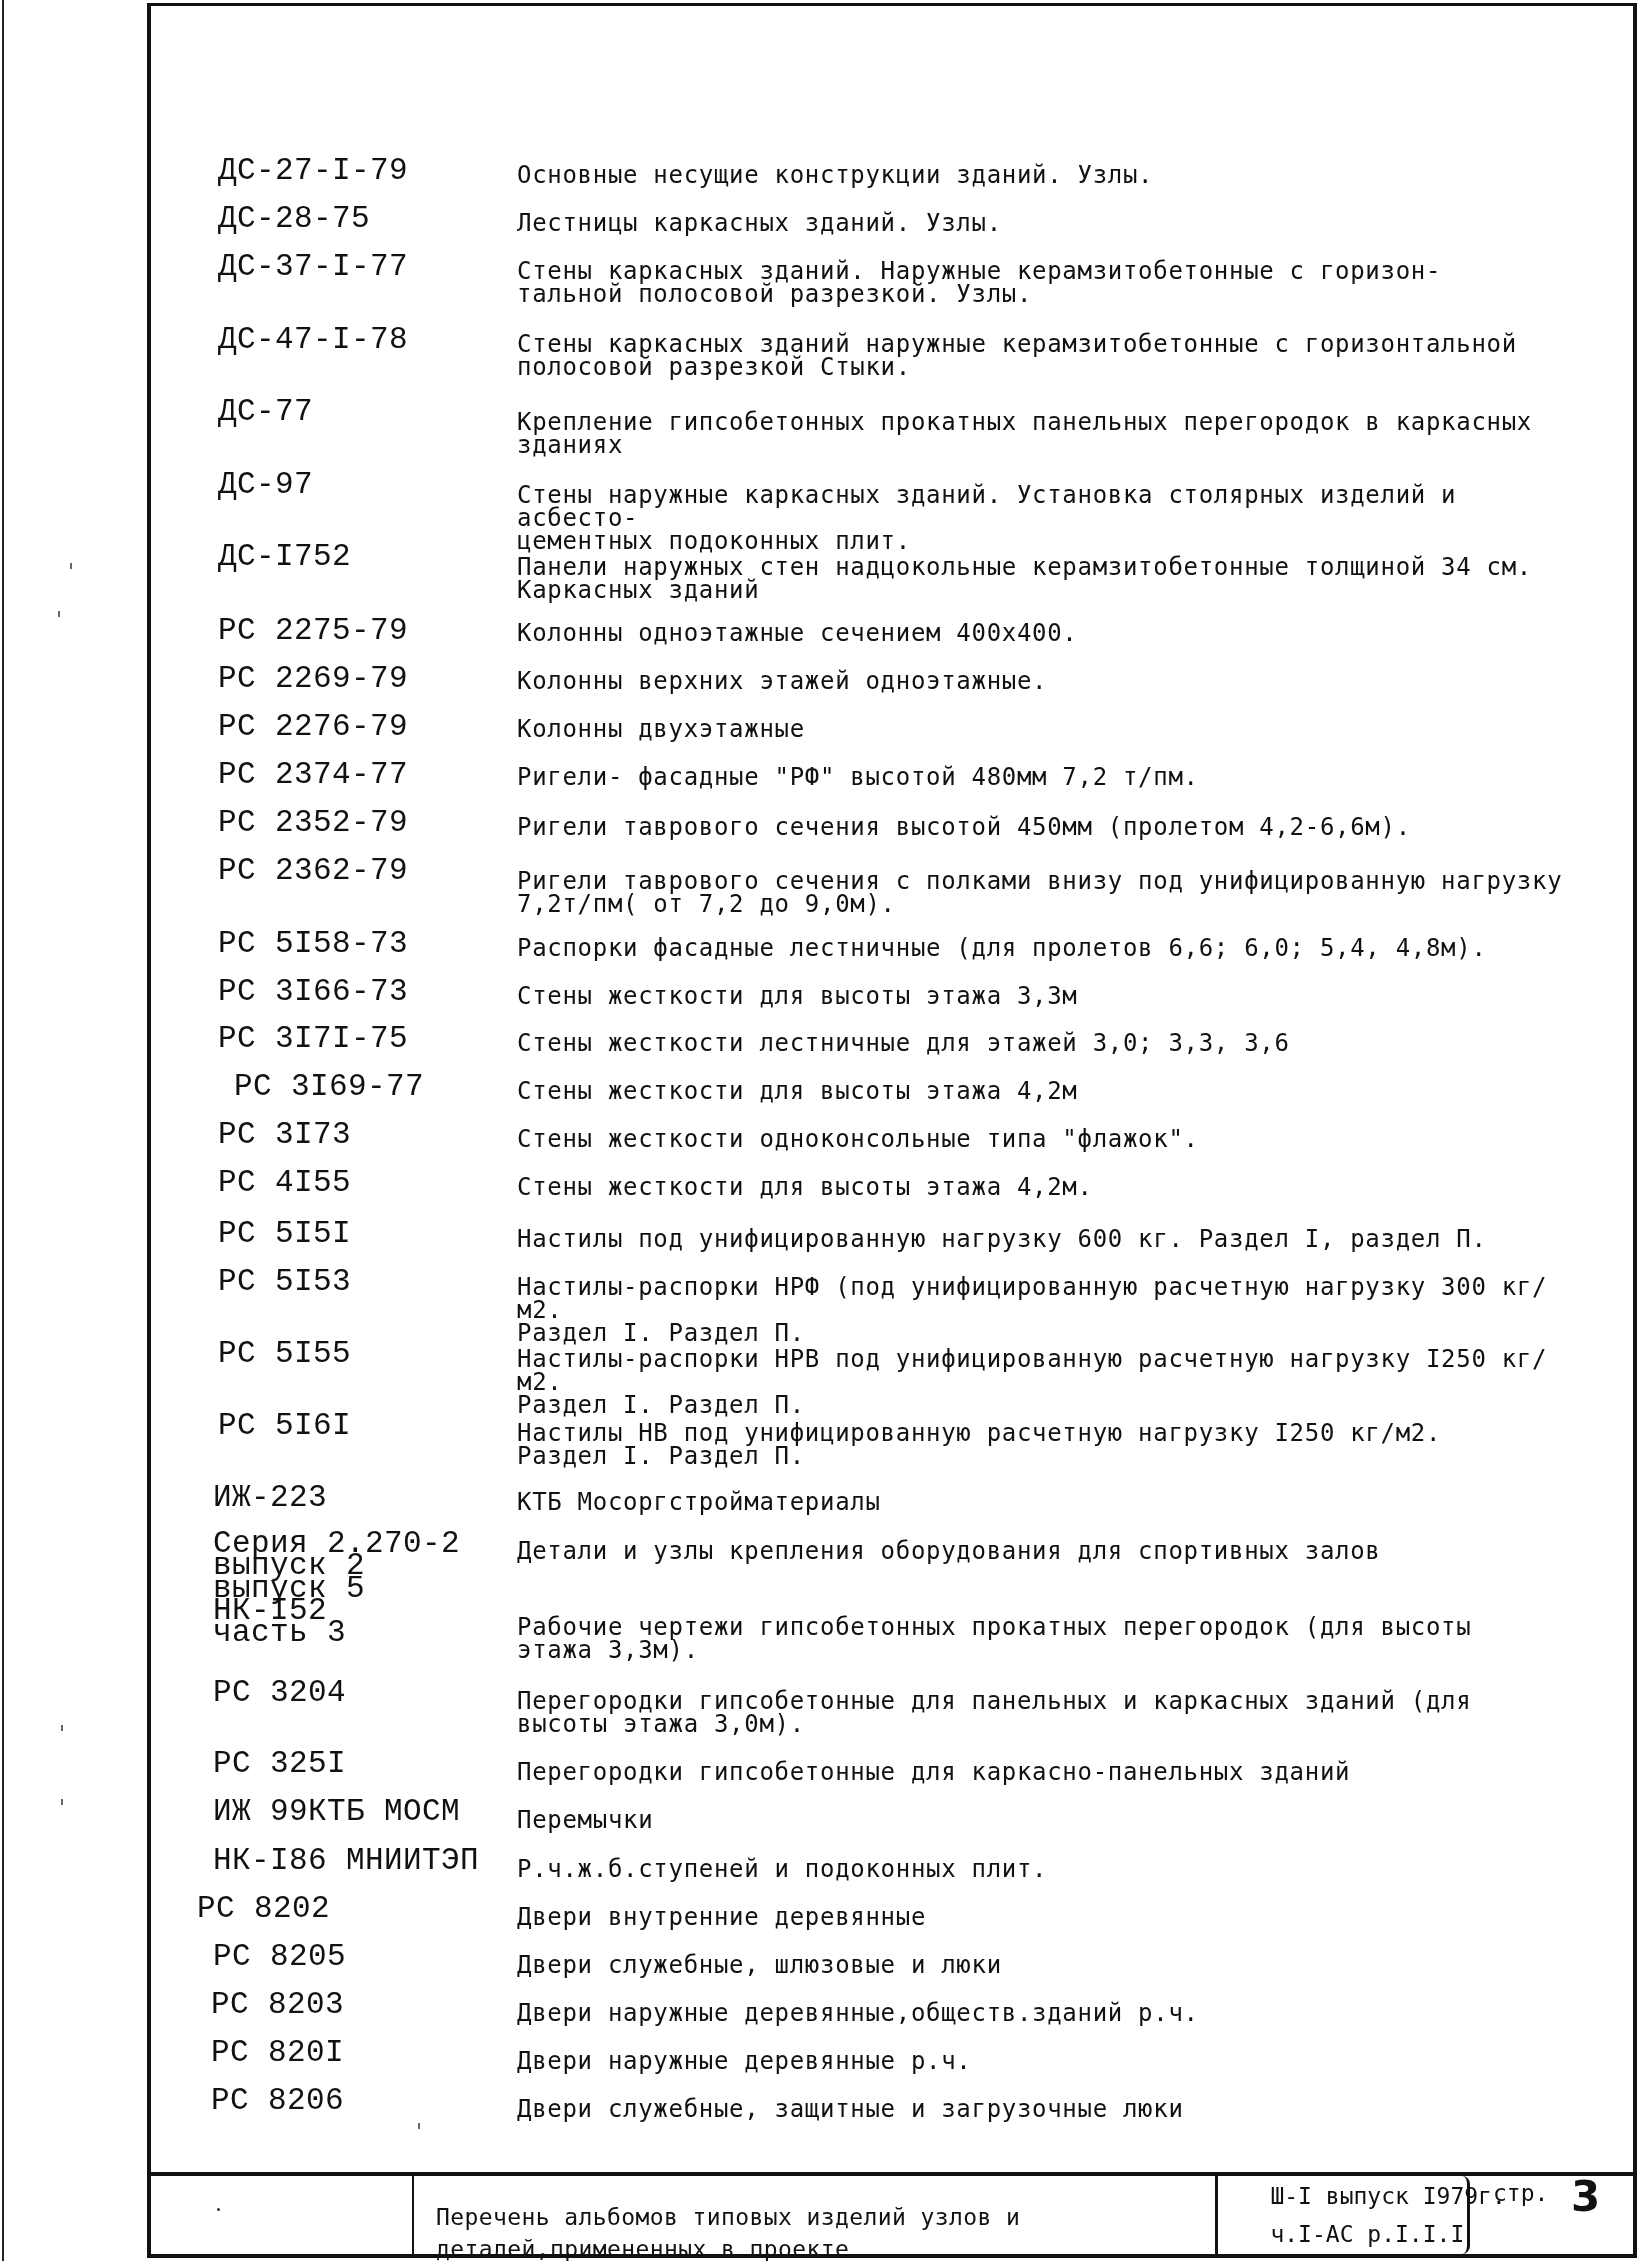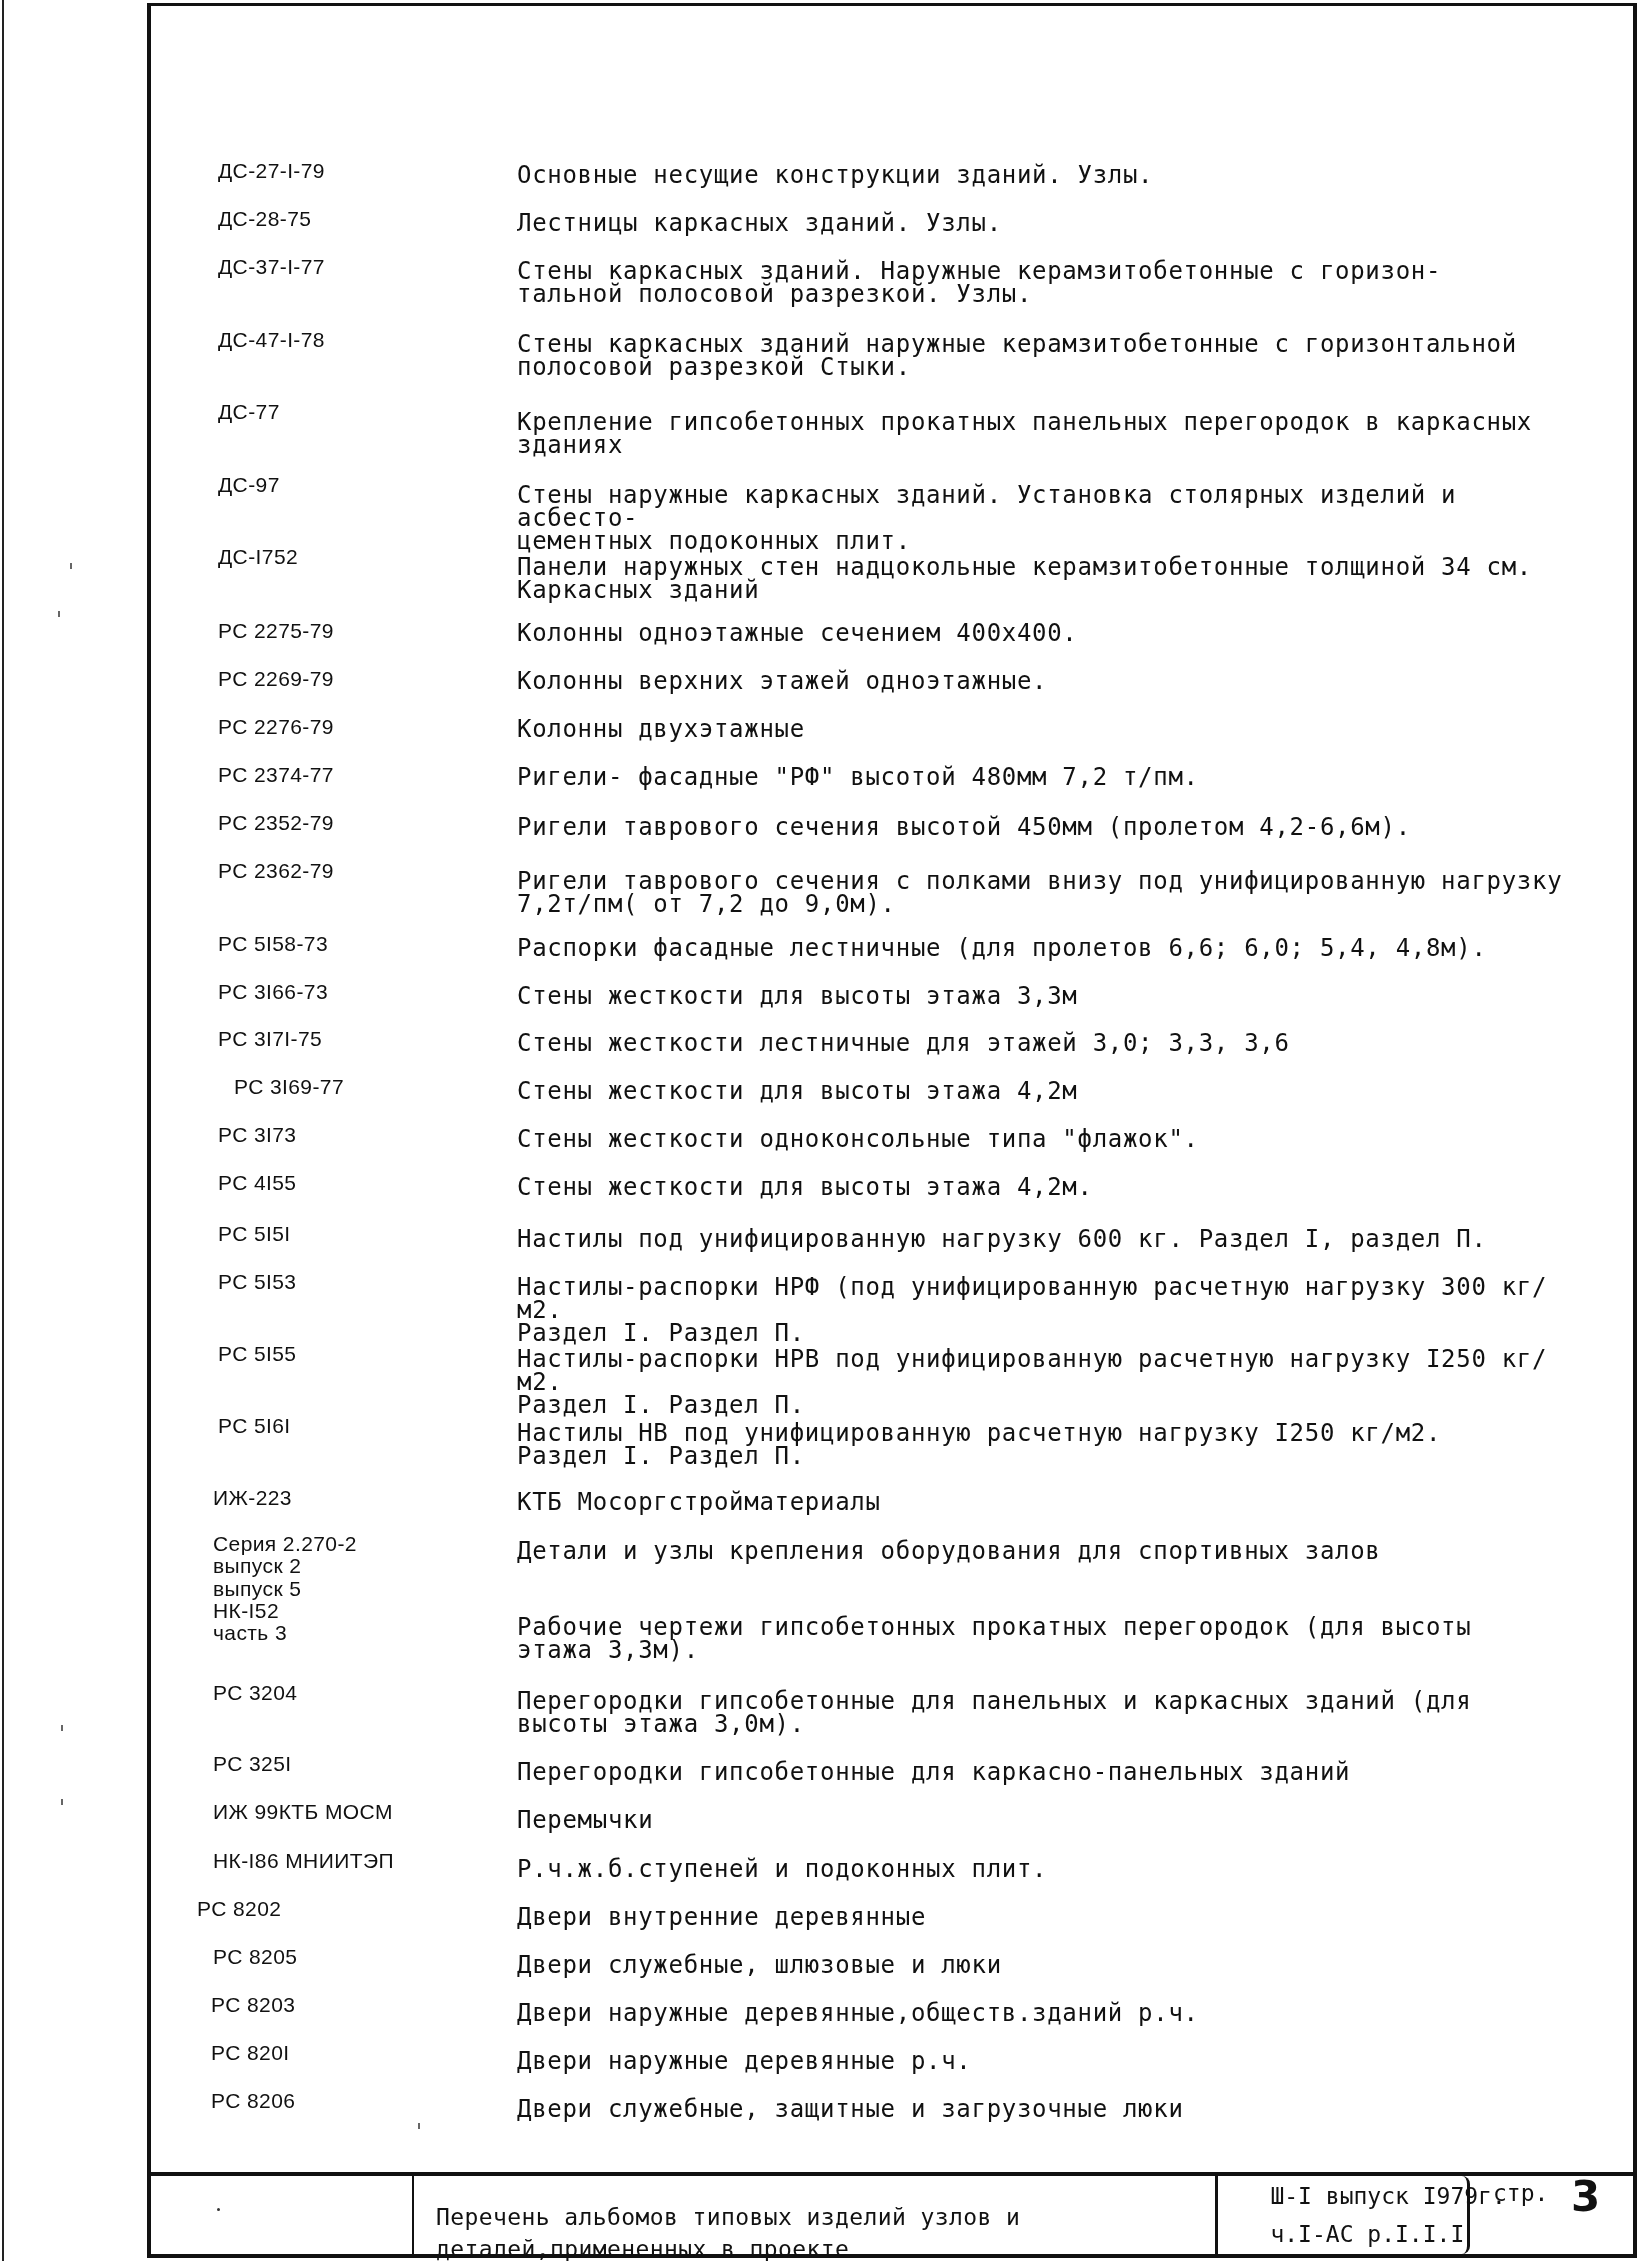--- a/index.html
+++ b/index.html
@@ -11,22 +11,22 @@
   .edge-line { position: absolute; left: 1.5px; top: 0; width: 2.9px; height: 2261px; background: #222; }
   .frame {
     position: absolute; left: 147px; top: 2.9px; width: 1490px; height: 2255px;
     border-left: 4.4px solid #111; border-top: 3.6px solid #111; border-right: 4.4px solid #111;
     box-sizing: border-box;
   }
   .list { position: absolute; left: 0; top: 0; width: 1645px; }
   .row { position: absolute; left: 0; width: 1645px; }
   .code {
     position: absolute; left: 218px; width: 283px;
-    font-size: 21px; line-height: 25px; white-space: pre-line;
-    font-family: Liberation Sans, sans-serif;
+    font-size: 31px; line-height: 25px; white-space: pre-line;
+    font-family: Liberation Mono, monospace;
     letter-spacing: 0.4px;
   }
   .desc {
     position: absolute; left: 517px; width: 1060px;
     font-size: 24px; line-height: 23px; white-space: pre-line;
     letter-spacing: 0.7px;
   }
 
   .title-block {
     position: absolute; left: 147px; top: 2172px; width: 1490px; height: 86px;

